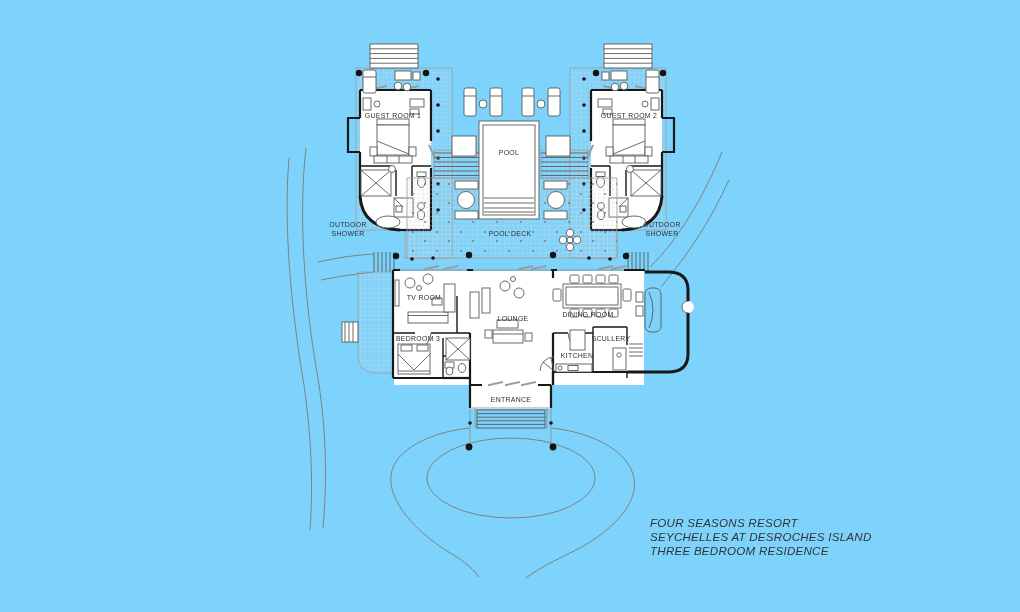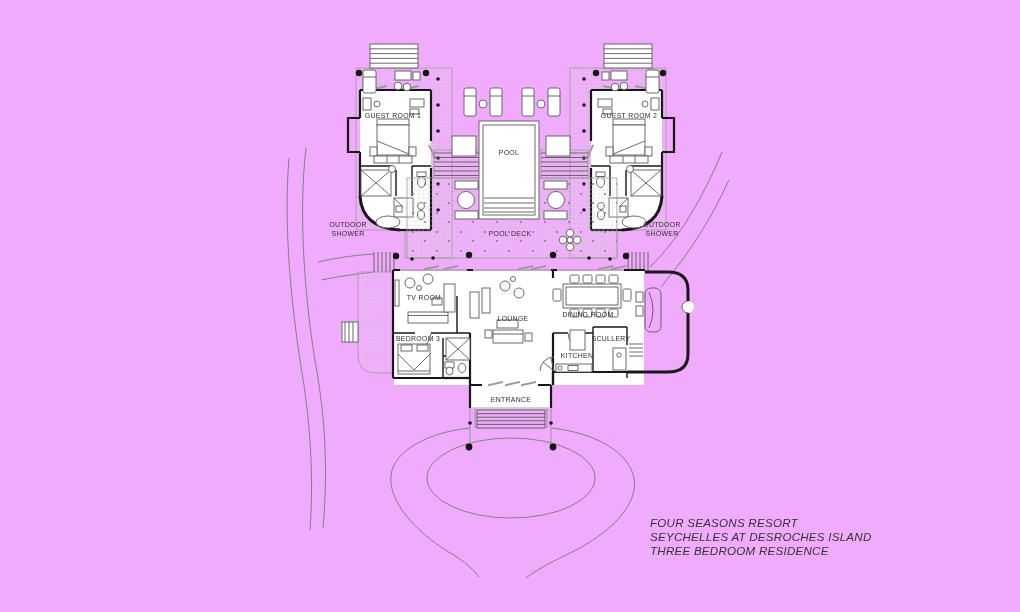--- a/index.html
+++ b/index.html
@@ -1,16 +1,16 @@
 <!DOCTYPE html>
 <html><head>
 <meta charset="utf-8">
 <style>
   html,body{margin:0;padding:0;background:#ffffff;}
-  .stage{position:relative;width:1020px;height:612px;background:#f0abfc;overflow:hidden;
+  .stage{position:relative;width:1020px;height:612px;background:#7dd3fc;overflow:hidden;
          font-family:"Liberation Sans", sans-serif;}
   svg{position:absolute;left:0;top:0;}
   .wall{fill:none;stroke:#181818;stroke-width:2.2;stroke-linecap:butt;}
   .wallx{fill:none;stroke:#181818;stroke-width:3;stroke-linecap:butt;}
   .wallt{fill:none;stroke:#181818;stroke-width:1.4;}
   .thin{fill:none;stroke:#8a8a8a;stroke-width:0.8;}
   .furn{fill:#ffffff;stroke:#5a5a5a;stroke-width:0.9;}
   .fln{fill:none;stroke:#5a5a5a;stroke-width:0.9;}
   .deck{fill:url(#gpat);stroke:#9c9c9c;stroke-width:0.8;}
   .site{fill:none;stroke:#7d7d7d;stroke-width:0.95;}

